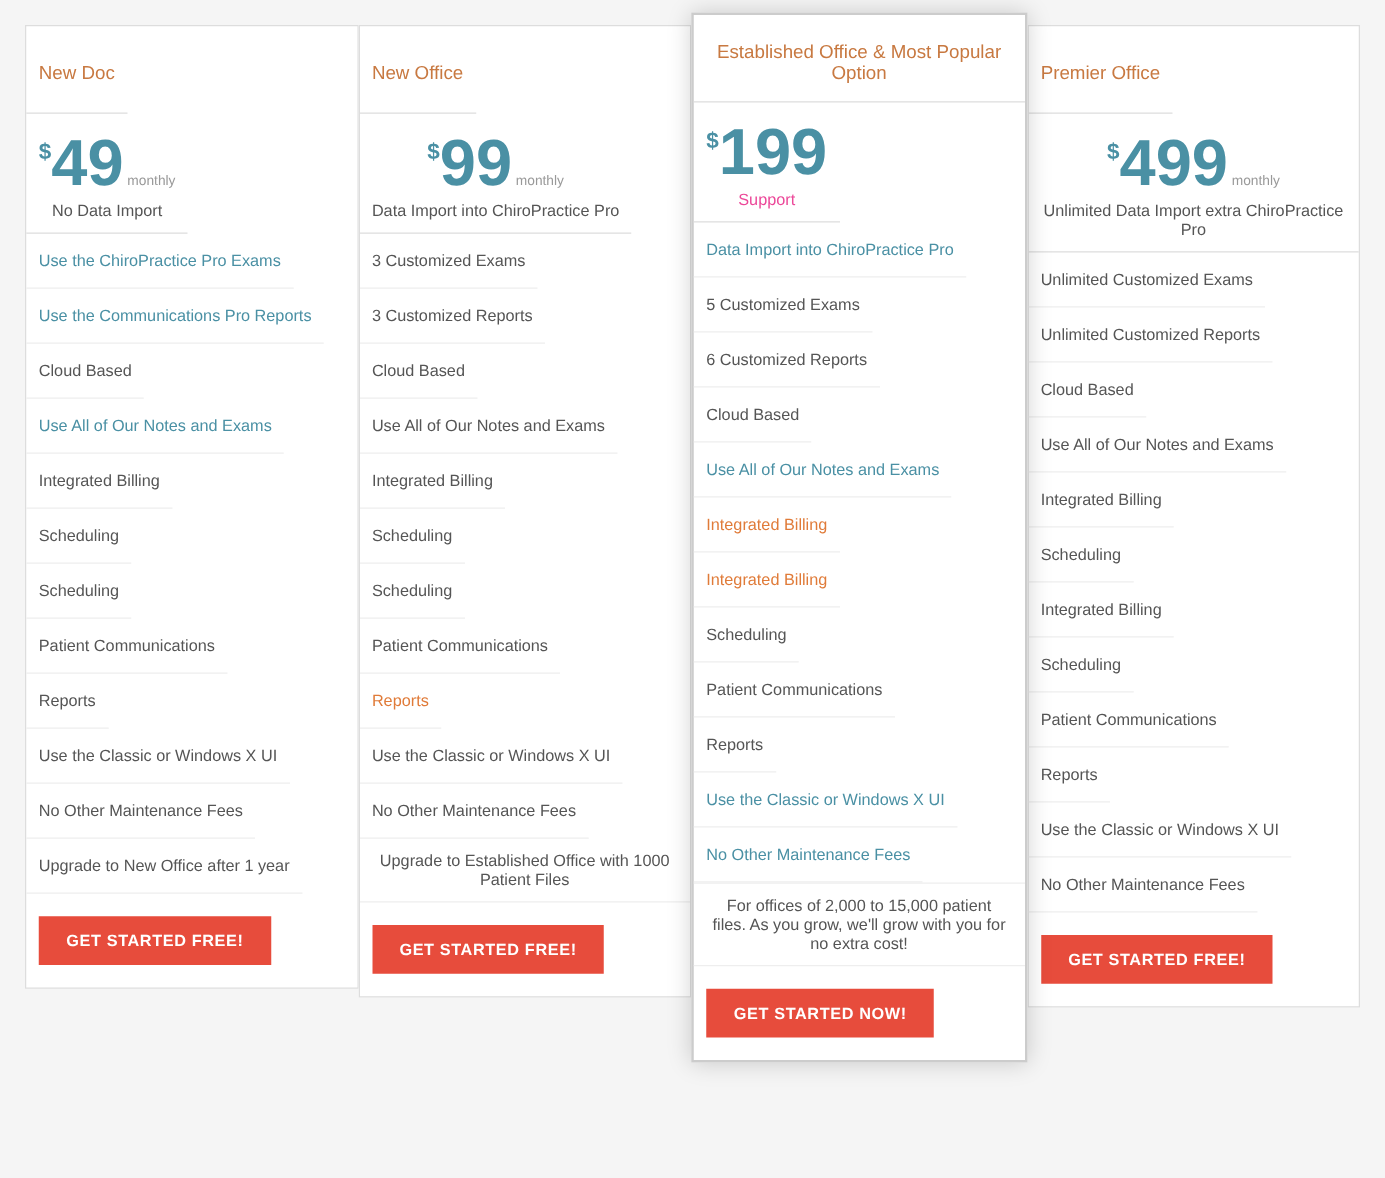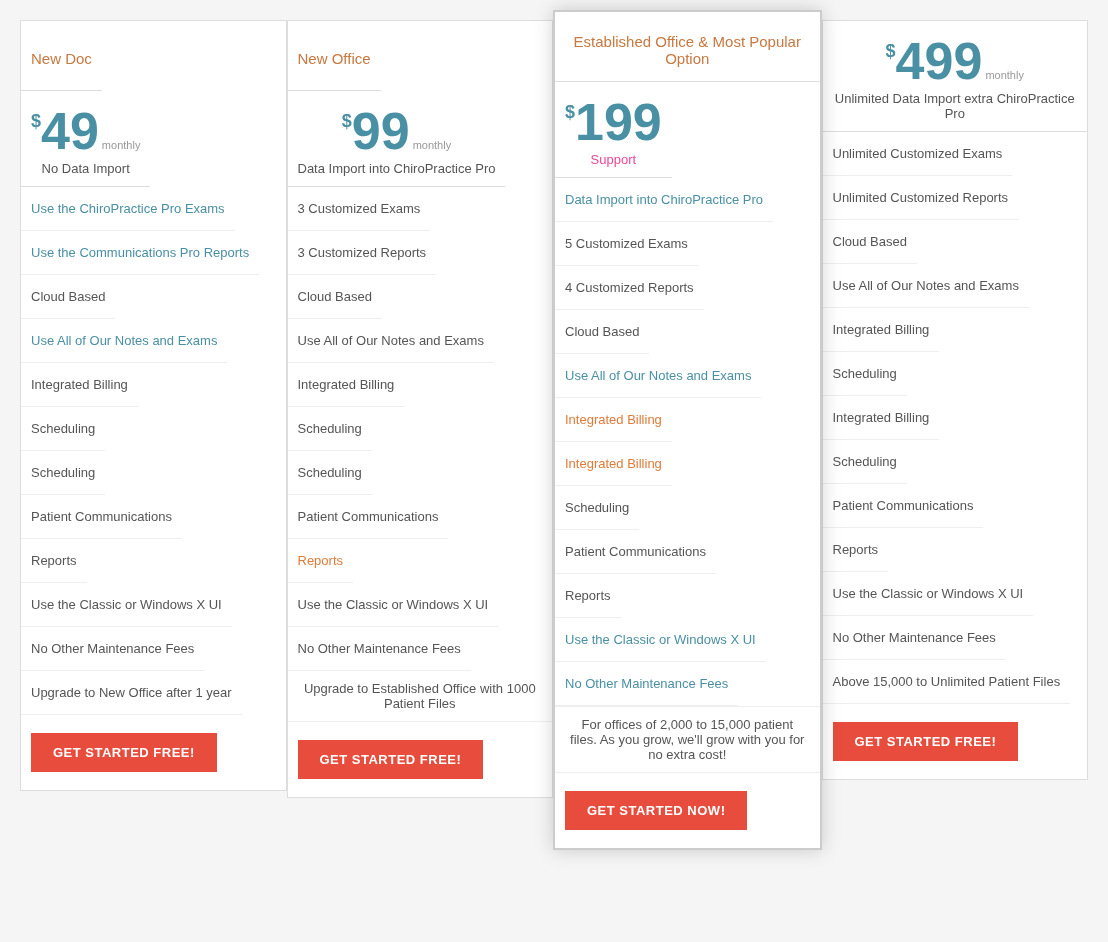--- a/index.html
+++ b/index.html
@@ -190,54 +190,54 @@
       <div class="plan-header">Established Office &amp; Most Popular Option</div>
       <div class="plan-price-block">
         <div class="price-row">
           <span class="price-dollar">$</span>
           <span class="price-amount">199</span>
         </div>
         <div class="price-subtitle support">Support</div>
       </div>
       <div class="plan-feature highlight">Data Import into ChiroPractice Pro</div>
       <div class="plan-feature">5 Customized Exams</div>
-      <div class="plan-feature">4 Customized Reports</div>
+      <div class="plan-feature">6 Customized Reports</div>
       <div class="plan-feature">Cloud Based</div>
       <div class="plan-feature highlight">Use All of Our Notes and Exams</div>
       <div class="plan-feature orange">Integrated Billing</div>
       <div class="plan-feature orange">Integrated Billing</div>
       <div class="plan-feature">Scheduling</div>
       <div class="plan-feature">Patient Communications</div>
       <div class="plan-feature">Reports</div>
       <div class="plan-feature highlight">Use the Classic or Windows X UI</div>
       <div class="plan-feature highlight">No Other Maintenance Fees</div>
       <div class="plan-footer-note">For offices of 2,000 to 15,000 patient files. As you grow, we'll grow with you for no extra cost!</div>
       <div class="plan-cta">
         <button class="cta-button">GET STARTED NOW!</button>
       </div>
     </div>
     <div class="plan-card">
+      <div class="plan-header">Premier Office</div>
       <div class="plan-price-block">
         <div class="price-row">
           <span class="price-dollar">$</span>
           <span class="price-amount">499</span>
           <span class="price-monthly">monthly</span>
         </div>
         <div class="price-subtitle">Unlimited Data Import extra ChiroPractice Pro</div>
       </div>
       <div class="plan-feature">Unlimited Customized Exams</div>
       <div class="plan-feature">Unlimited Customized Reports</div>
       <div class="plan-feature">Cloud Based</div>
       <div class="plan-feature">Use All of Our Notes and Exams</div>
       <div class="plan-feature">Integrated Billing</div>
       <div class="plan-feature">Scheduling</div>
       <div class="plan-feature">Integrated Billing</div>
       <div class="plan-feature">Scheduling</div>
       <div class="plan-feature">Patient Communications</div>
       <div class="plan-feature">Reports</div>
       <div class="plan-feature">Use the Classic or Windows X UI</div>
       <div class="plan-feature">No Other Maintenance Fees</div>
-      <div class="plan-feature">Above 15,000 to Unlimited Patient Files</div>
       <div class="plan-cta">
         <button class="cta-button">GET STARTED FREE!</button>
       </div>
     </div>
   </div>
 
 </body></html>

